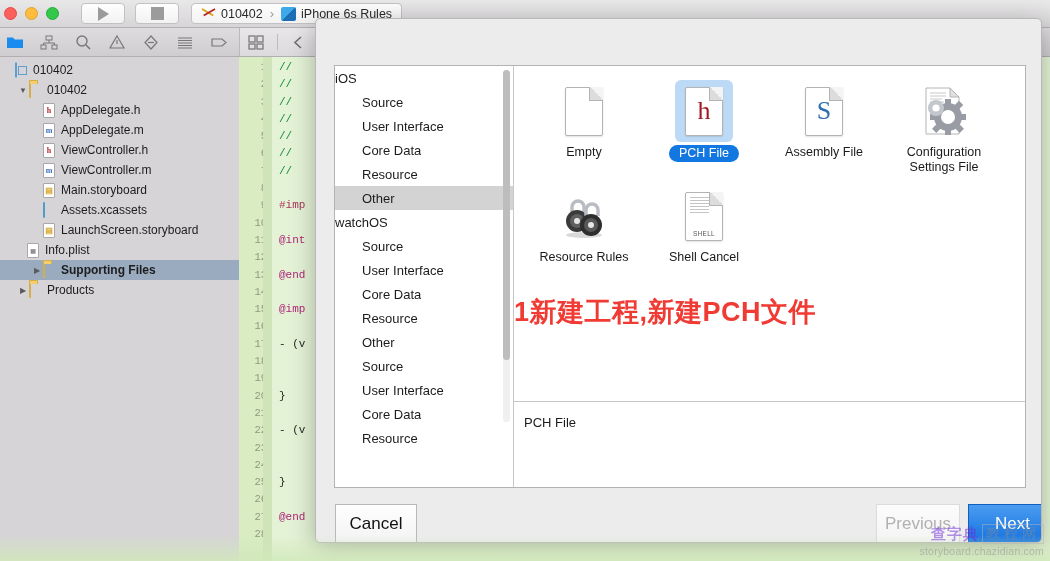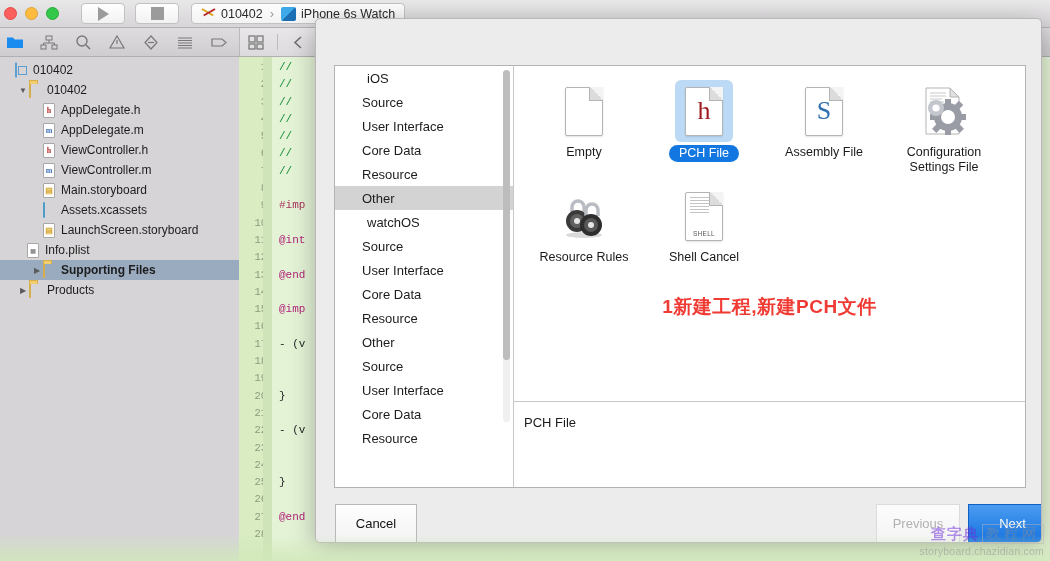--- a/index.html
+++ b/index.html
@@ -207,21 +207,21 @@
   .cats {
     width: 179px; height: 100%; background: #fff;
     border-right: 1px solid #c8c6c8;
     position: relative; overflow: hidden;
     font-size: 13px; color: #1c1c1c;
   }
   .cat {
     height: 24px; display: flex; align-items: center;
     padding-left: 27px;
   }
-  .cat.group { padding-left: 0; margin-left: 32px; }
+  .cat.group { padding-left: 0; }
   .cat.sel { background: #d3d3d3; }
   .cat-scroll {
     position: absolute; right: 3px; top: 4px;
     width: 7px; height: 352px;
     background: #f0f0f0; border-radius: 4px;
   }
   .cat-thumb {
     position: absolute; left: 0; top: 0;
     width: 7px; height: 290px;
     background: #bdbdbd; border-radius: 4px;
@@ -279,37 +279,37 @@
     position: absolute; bottom: 3px; left: 0; right: 0;
     text-align: center; font-size: 6.5px;
     font-family: "Liberation Sans", sans-serif;
     color: #5a5a5a; letter-spacing: .3px;
   }
   .gear-ico { position: relative; width: 48px; height: 50px; }
   .locks { position: relative; width: 48px; height: 46px; }
 
   .annot {
     position: absolute; left: 0; right: 0; top: 228px;
-    text-align: center;
-    color: #f03b34; font-size: 19px; font-weight: bold;
+    text-align: left;
+    color: #f03b34; font-size: 27px; font-weight: bold;
     letter-spacing: .5px;
   }
 
   .desc {
     position: absolute; left: 0; right: 0; bottom: 0;
     height: 86px; border-top: 1px solid #c8c6c8;
     background: #fff; padding: 13px 0 0 10px;
   }
   .desc-t { font-size: 13px; color: #1c1c1c; }
   .desc-b { font-size: 12px; color: #2b2b2b; margin-top: 9px; }
 
   
   .btn {
     position: absolute; height: 39px;
-    border-radius: 0; font-size: 13px;
+    border-radius: 0; font-size: 17px;
     display: flex; align-items: center; justify-content: center;
   }
   .btn-cancel {
     left: 19px; top: 485px; width: 82px;
     background: linear-gradient(#fefefe, #f3f3f3);
     border: 1px solid #b9b7b9; color: #111;
   }
   .btn-prev {
     left: 560px; top: 485px; width: 84px;
     background: linear-gradient(#fcfcfc, #f4f4f4);
@@ -358,21 +358,21 @@
     </div>
     <div class="tb-btn">
       <div class="stop-sq"></div>
     </div>
 
     <div class="scheme">
       <span class="xcode-ico"></span>
       <span>010402</span>
       <span class="sep">›</span>
       <span class="sim-ico"></span>
-      <span>iPhone 6s Watch</span>
+      <span>iPhone 6s Rules</span>
     </div>
 
   </div>
 
   <div class="navbar2">
     <div class="nav-icons">
       <span class="nico active">
         <svg width="18" height="17" viewBox="0 0 18 17">
             <path d="M1 4h6l1.5 2H17v8H1z" fill="#1a8cf0"></path>
             <path d="M1 4h6l1.5 2H17" fill="none" stroke="#1a8cf0" stroke-width="1"></path>

